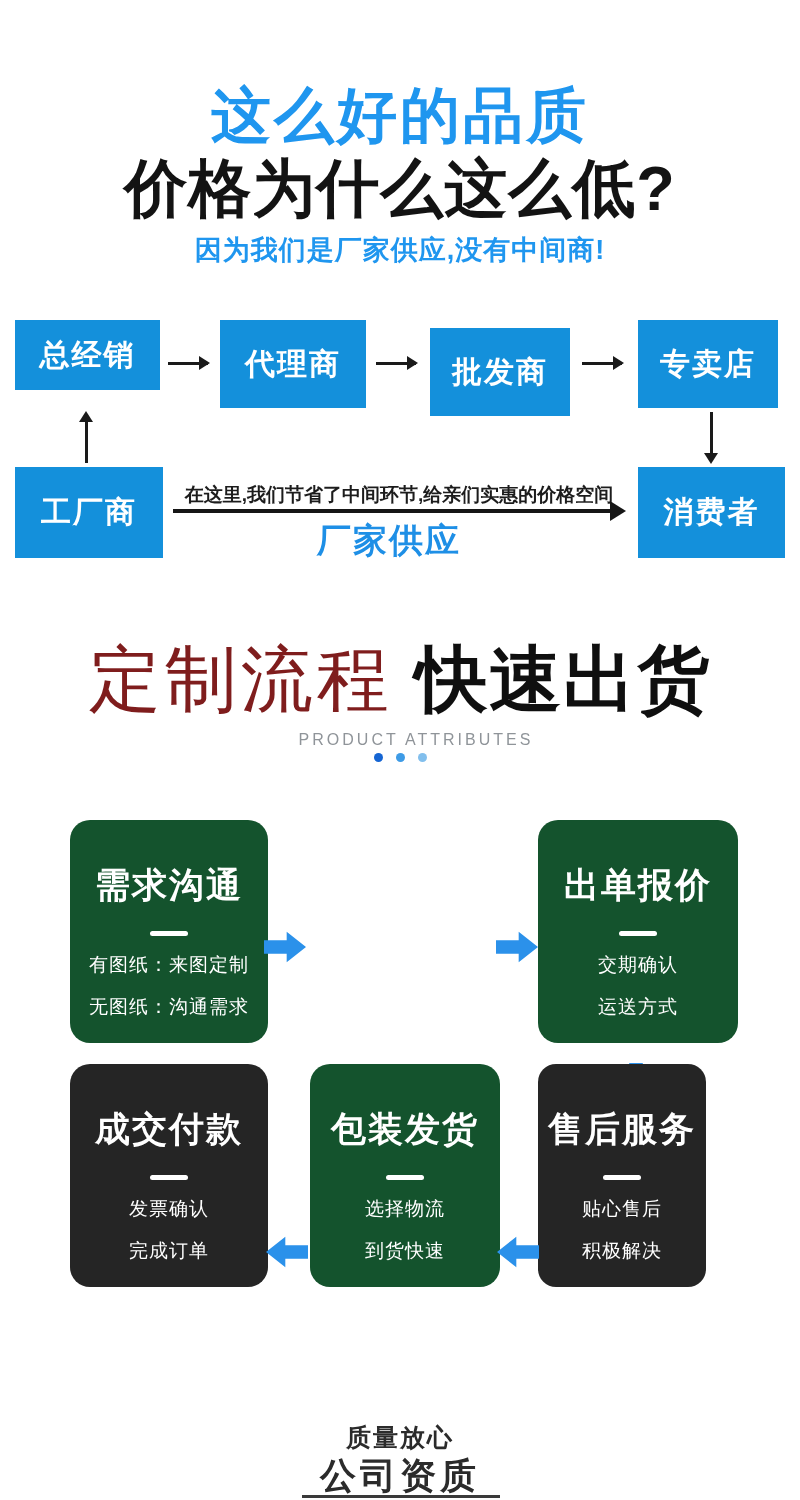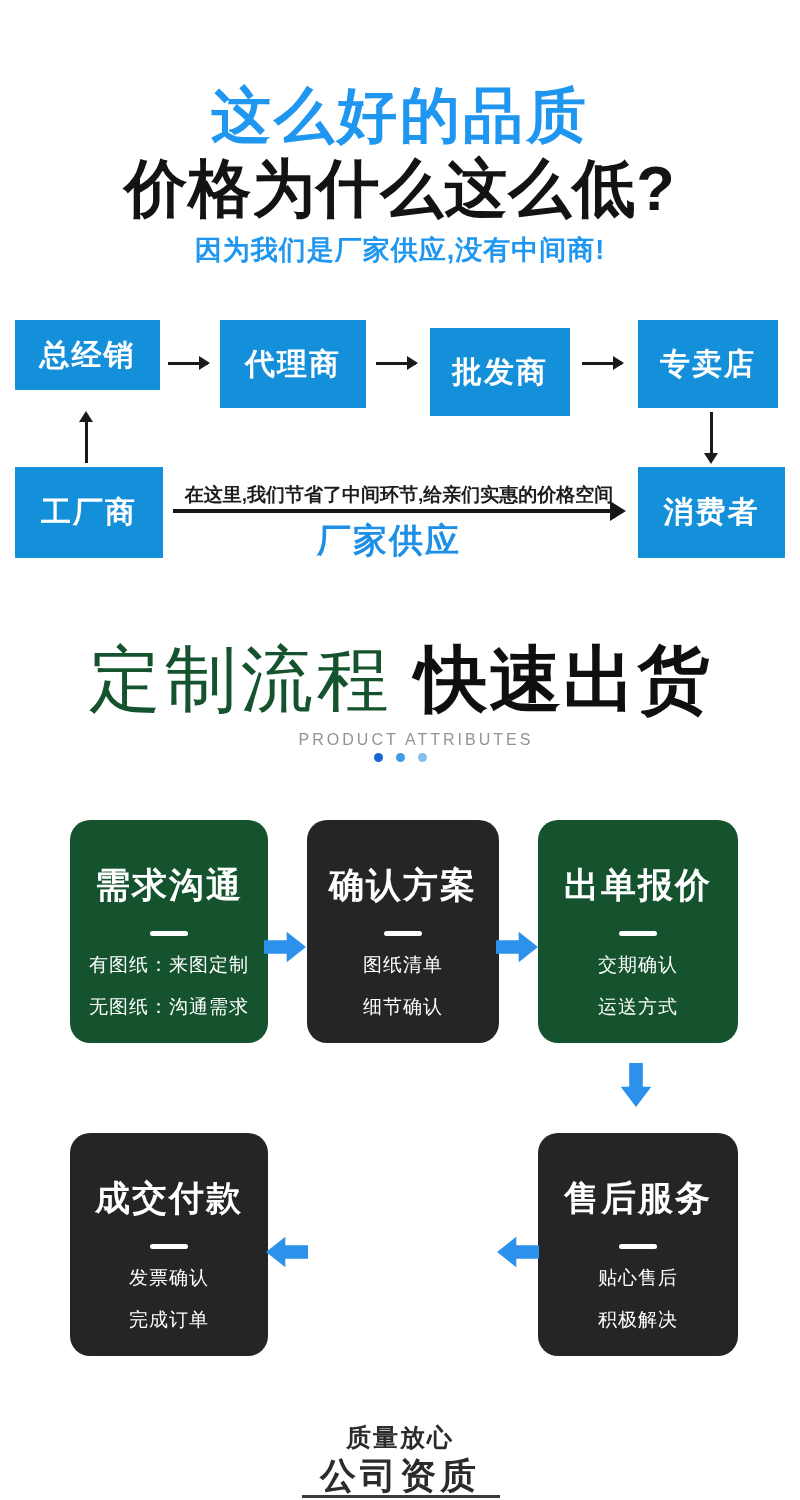--- a/index.html
+++ b/index.html
@@ -38,37 +38,37 @@
     border-top:11px solid #1a1a1a; border-left:7px solid transparent; border-right:7px solid transparent; }
 
   .long-arrow { position:absolute; left:173px; top:509px; width:450px; height:4px; background:#161616; }
   .long-arrow::after { content:""; position:absolute; right:-3px; top:-8px; width:0; height:0;
     border-left:16px solid #161616; border-top:10px solid transparent; border-bottom:10px solid transparent; }
   .arrow-note  { position:absolute; left:170px; top:482px; width:458px; text-align:center; font-size:19px; font-weight:700; color:#1c1c1c; letter-spacing:0; }
   .arrow-label { position:absolute; left:160px; top:518px; width:458px; text-align:center; font-size:34px; font-weight:800; color:#1e8fe6; letter-spacing:2px; }
 
   
   .sec-title { position:absolute; left:0; top:632px; width:100%; text-align:center; white-space:nowrap; }
-  .sec-title .blue  { font-size:72px; font-weight:500; color:#14532d; letter-spacing:4px; }
+  .sec-title .blue  { font-size:72px; font-weight:500; color:#7f1d1d; letter-spacing:4px; }
   .sec-title .black { font-size:72px; font-weight:900; color:#0f0f0f; letter-spacing:2px; margin-left:18px; }
   .sec-sub  { position:absolute; left:0; top:731px; width:100%; text-align:center; font-size:16px; font-weight:500; color:#8f9499; letter-spacing:3px;padding-left:32px; }
   .dots { position:absolute; left:0; top:753px; width:100%; display:flex; justify-content:center; gap:13px; }
   .dot { width:9px; height:9px; border-radius:50%; }
 
   
   .step { position:absolute; border-radius:20px; color:#ffffff; text-align:center; top:820px; height:223px; }
-  .step.row2 { top:1133px; }
+  .step.row2 { top:1064px; }
   .step.blue  { background:#14532d; }
   .step.black { background:#252525; }
   .s1 { left:70px;  width:198px; }
   .s2 { left:307px; width:192px; }
   .s3 { left:538px; width:200px; }
   .s4 { left:70px;  width:198px; }
   .s5 { left:310px; width:190px; }
-  .s6 { left:538px; width:200px; }
+  .s6 { left:538px; width:168px;border-radius:18px; }
   .step-title { margin-top:42px; font-size:35px; font-weight:900; letter-spacing:2px; }
   .step-dash  { width:38px; height:5px; background:#ffffff; border-radius:3px; margin:22px auto 0; }
   .step-line  { margin-top:16px; font-size:19px; font-weight:400; letter-spacing:1px; }
 
   .fat-arrow { position:absolute; background:#2b91ea; }
   .fat-right { width:42px; height:34px; top:930px;
     clip-path:polygon(0 30%, 54% 30%, 54% 5%, 100% 50%, 54% 95%, 54% 70%, 0 70%); }
   .fr1 { left:264px; } .fr2 { left:496px; }
   .fat-left { width:42px; height:34px; top:1235px;
     clip-path:polygon(100% 30%, 46% 30%, 46% 5%, 0 50%, 46% 95%, 46% 70%, 100% 70%); }
@@ -119,42 +119,42 @@
     <span class="dot" style="background:#3e9be6"></span>
     <span class="dot" style="background:#82bfed"></span>
   </div>
 
   <div class="step blue s1">
     <div class="step-title">需求沟通</div>
     <div class="step-dash"></div>
     <div class="step-line">有图纸：来图定制</div>
     <div class="step-line">无图纸：沟通需求</div>
   </div>
-  <div class="step black s2">
-    <div class="step-title">确认方案</div>
-    <div class="step-dash"></div>
-    <div class="step-line">图纸清单</div>
-    <div class="step-line">细节确认</div>
-  </div>
   <div class="step blue s3">
     <div class="step-title">出单报价</div>
     <div class="step-dash"></div>
     <div class="step-line">交期确认</div>
     <div class="step-line">运送方式</div>
   </div>
 
   <div class="fat-arrow fat-right fr1"></div>
   <div class="fat-arrow fat-right fr2"></div>
   <div class="fat-arrow fat-down"></div>
 
   <div class="step black row2 s4">
     <div class="step-title">成交付款</div>
     <div class="step-dash"></div>
     <div class="step-line">发票确认</div>
     <div class="step-line">完成订单</div>
+  </div>
+  <div class="step blue row2 s5">
+    <div class="step-title">包装发货</div>
+    <div class="step-dash"></div>
+    <div class="step-line">选择物流</div>
+    <div class="step-line">到货快速</div>
   </div>
   <div class="step black row2 s6">
     <div class="step-title">售后服务</div>
     <div class="step-dash"></div>
     <div class="step-line">贴心售后</div>
     <div class="step-line">积极解决</div>
   </div>
 
   <div class="fat-arrow fat-left fl1"></div>
   <div class="fat-arrow fat-left fl2"></div>

